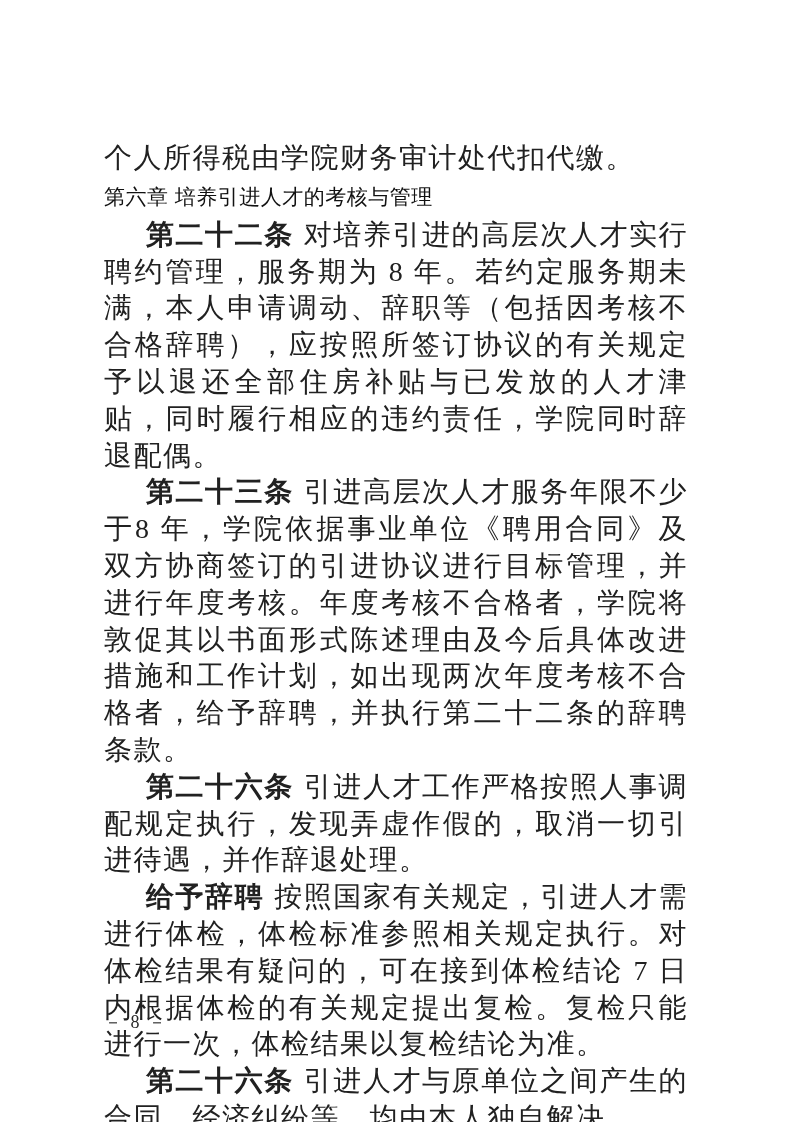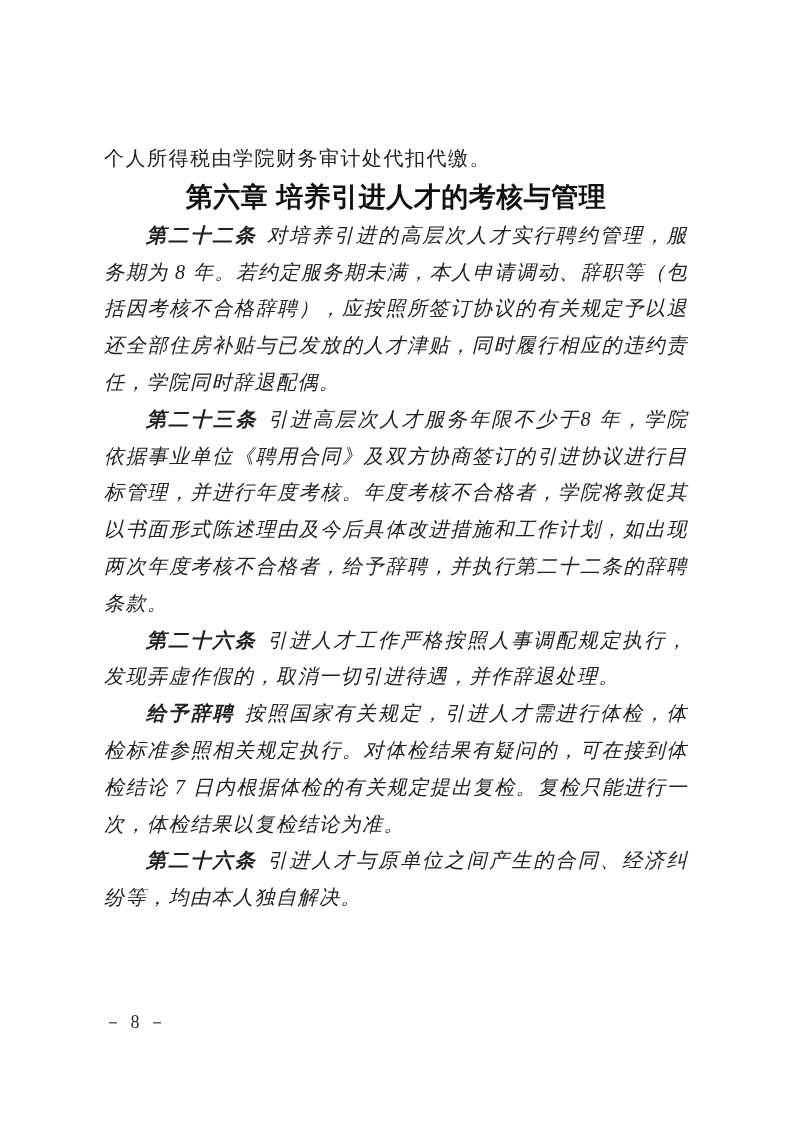--- a/index.html
+++ b/index.html
@@ -18,41 +18,40 @@
     color: #212121;
   }
   .content {
     position: absolute;
     left: 104px;
     top: 140px;
     width: 584px;
   }
   p.body-par {
     margin: 0;
-    font-size: 20px;
+    font-size: 28px;
     line-height: 36.8px;
     letter-spacing: 1.5px;
     text-align: justify;
     text-justify: inter-ideograph;
   }
   p.indent {
     text-indent: 42px;
-    font-style: italic;
   }
   .article-label {
     font-weight: bold;
     margin-right: 10px;
   }
   h2.chapter {
     margin: 0;
     font-family: "Liberation Sans", "DejaVu Sans", sans-serif;
-    font-weight: 700;
-    font-size: 27px;
+    font-weight: 400;
+    font-size: 21px;
     line-height: 40px;
-    text-align: center;
+    text-align: left;
     color: #111111;
     letter-spacing: 0.5px;
   }
   .pagenum {
     position: absolute;
     left: 104px;
     top: 1008px;
     font-size: 18px;
     line-height: 28px;
     letter-spacing: 2px;

